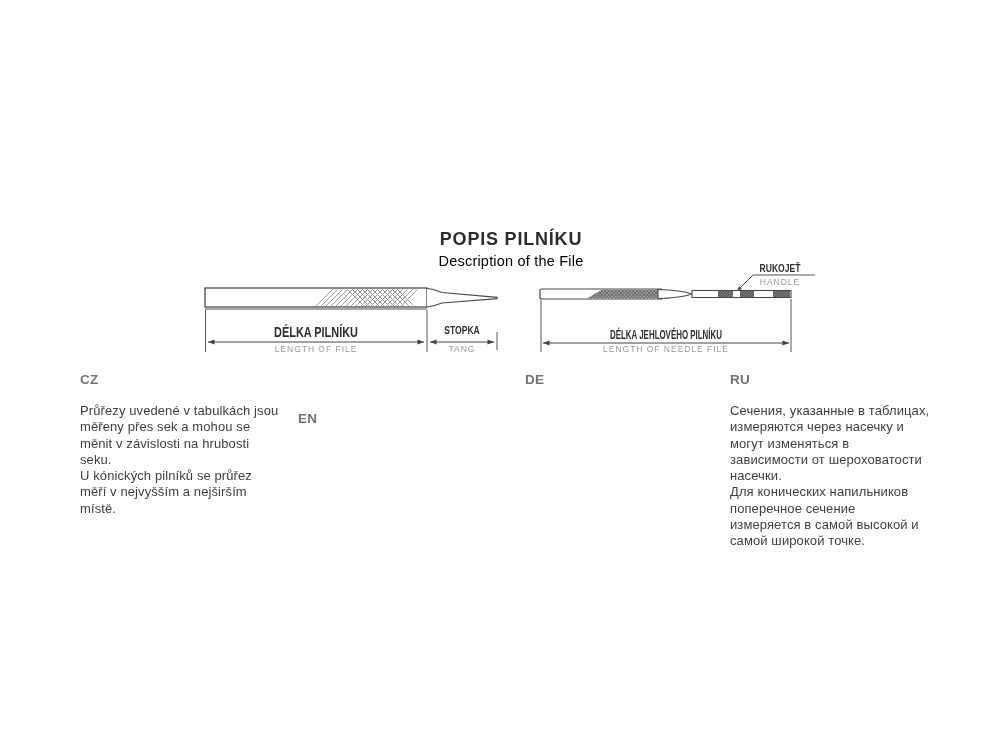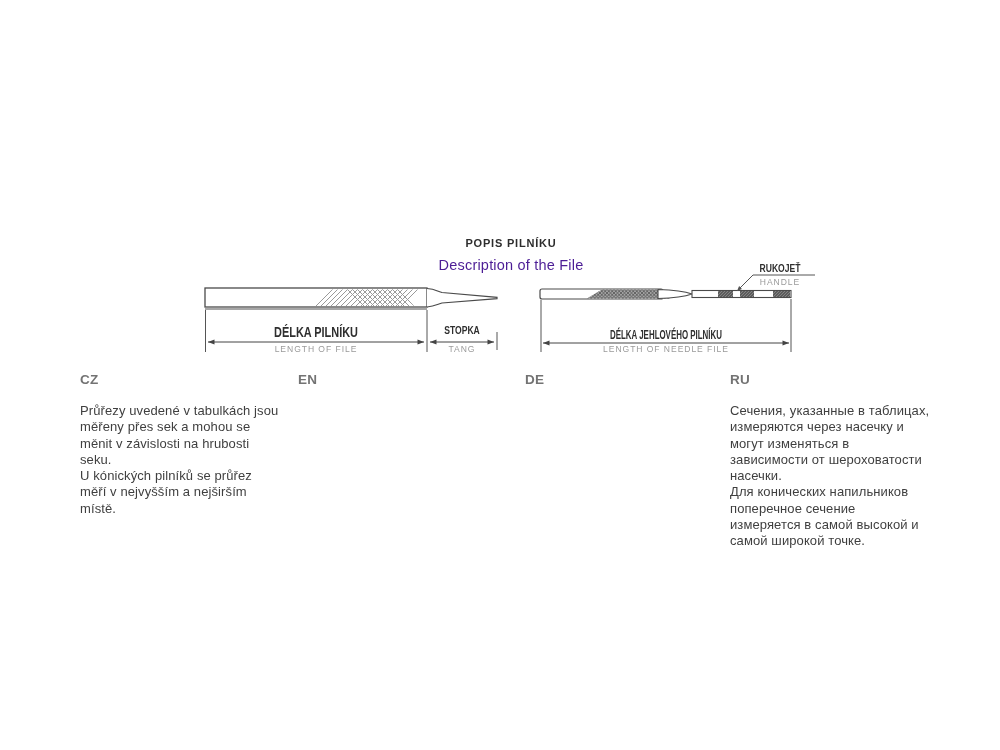--- a/index.html
+++ b/index.html
@@ -2,22 +2,22 @@
 <html><head>
 <meta charset="utf-8">
 <style>
   html,body { margin:0; padding:0; background:#ffffff; }
   .page {
     position:relative; width:1000px; height:750px; background:#ffffff;
     font-family:"Liberation Sans", sans-serif; overflow:hidden;
   }
   
   .title-block { position:absolute; top:229px; left:261px; width:500px; text-align:center; }
-  .title-main { margin:8px; font-size:11px; font-weight:bold; letter-spacing:0.8px; color:#2d2d2d; }
-  .title-sub  { margin-top:3px; font-size:14.5px; color:#4c1d95; letter-spacing:0.2px; }
+  .title-main { margin:0; font-size:18px; font-weight:bold; letter-spacing:0.8px; color:#2d2d2d; }
+  .title-sub  { margin-top:3px; font-size:14.5px; color:#000000; letter-spacing:0.2px; }
 
   
   .fig1 { position:absolute; left:195px; top:282px; width:310px; height:75px; }
   .fig2 { position:absolute; left:530px; top:258px; width:290px; height:100px; }
 
   
   .dimlabel {
     position:absolute; text-align:center; font-weight:bold; color:#2f2f2f;
     white-space:nowrap; line-height:1;
   }
@@ -33,21 +33,21 @@
   .lbl-tang         { left:427px; top:325px; width:70px; }
   .lbl-tang-en      { left:427px; top:345px; width:70px; }
   .lbl-needle-len   { left:541px; top:329px; width:250px; }
   .lbl-needle-len-en{ left:541px; top:345px; width:250px; }
   .lbl-handle       { left:741px; top:263px; width:78px; }
   .lbl-handle-en    { left:741px; top:278px; width:78px; }
 
   
   .col { position:absolute; top:373px; width:208px; }
   .col-cz { left:80px; }
-  .col-en { left:298px; }
+  .col-en { left:298px;margin-top:39px; }
   .col-de { left:525px; }
   .col-ru { left:730px; }
   .col h2 {
     margin:0 0 16px 0; font-size:13.5px; line-height:14px; font-weight:bold;
     color:#737373; letter-spacing:0.3px;
   }
   .col p {
     margin:0; font-size:13px; line-height:16.3px; color:#3f3f3f;
     white-space:pre-line; letter-spacing:0.1px;
   }

